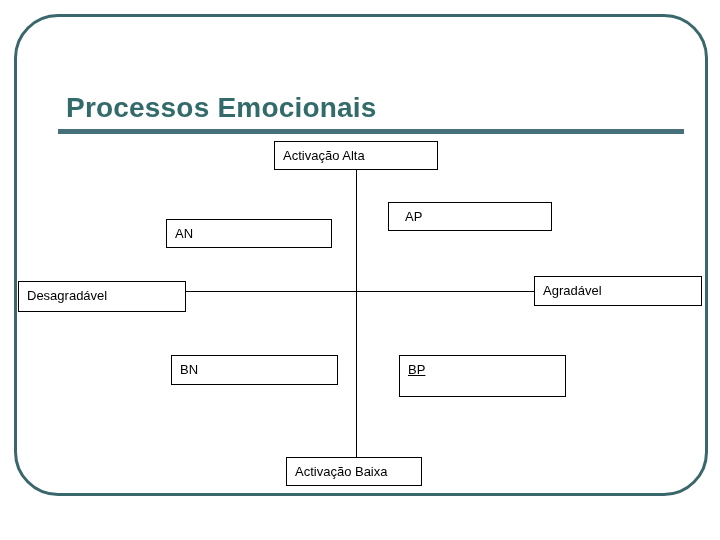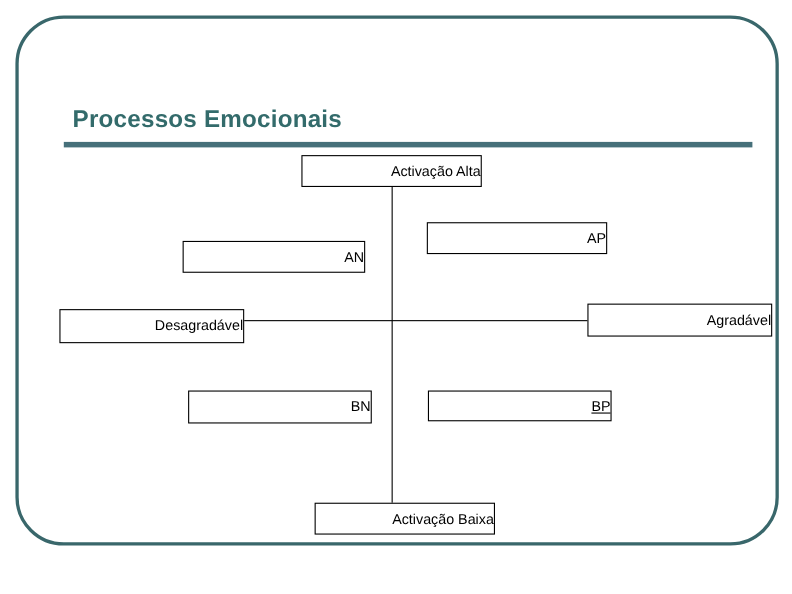--- a/index.html
+++ b/index.html
@@ -33,21 +33,21 @@
     background: transparent;
     pointer-events: none;
   }
 
   
   #title {
     position: absolute;
     left: 66px;
     top: 90px;
     width: 600px;
-    font-size: 22px;
+    font-size: 28px;
     font-weight: bold;
     color: #336b6b;
     letter-spacing: 0.2px;
     line-height: 36px;
     white-space: nowrap;
   }
 
   #title-rule {
     position: absolute;
     left: 58px;
@@ -71,41 +71,40 @@
     box-sizing: border-box;
     border: 1px solid #000000;
     background: #ffffff;
     color: #000000;
     font-size: 13px;
     line-height: 15px;
     font-family: "Liberation Sans", sans-serif;
     padding: 6px 0 0 8px;
     white-space: nowrap;
     z-index: 3;
-    text-align: right;
   }
 
   .axis {
     position: absolute;
     background: #000000;
     z-index: 1;
   }
 
   .axis-v { width: 1px; }
   .axis-h { height: 1px; }
 
   
   #node-activacao-alta  { left: 274px; top: 141px; width: 164px; height: 29px; }
   #node-an              { left: 166px; top: 219px; width: 166px; height: 29px; }
   #node-ap              { left: 388px; top: 202px; width: 164px; height: 29px; padding-left: 16px; }
-  #node-desagradavel    { left: 18px;  top: 281px; width: 168px; height: 31px; margin-left: 36px; }
+  #node-desagradavel    { left: 18px;  top: 281px; width: 168px; height: 31px; }
   #node-agradavel       { left: 534px; top: 276px; width: 168px; height: 30px; }
   #node-bn              { left: 171px; top: 355px; width: 167px; height: 30px; }
-  #node-bp              { left: 389px; top: 355px; width: 167px; height: 28px; text-decoration: underline; }
-  #node-activacao-baixa { left: 286px; top: 457px; width: 164px; height: 29px; }
+  #node-bp              { left: 399px; top: 355px; width: 167px; height: 42px; text-decoration: underline; }
+  #node-activacao-baixa { left: 286px; top: 457px; width: 136px; height: 29px; }
 
   #axis-vertical   { left: 356px; top: 169px; height: 289px; }
   #axis-horizontal { left: 186px; top: 291px; width: 349px; }
 </style>
 </head>
 <body>
 
 <div id="slide">
 
   <div id="frame"></div>

